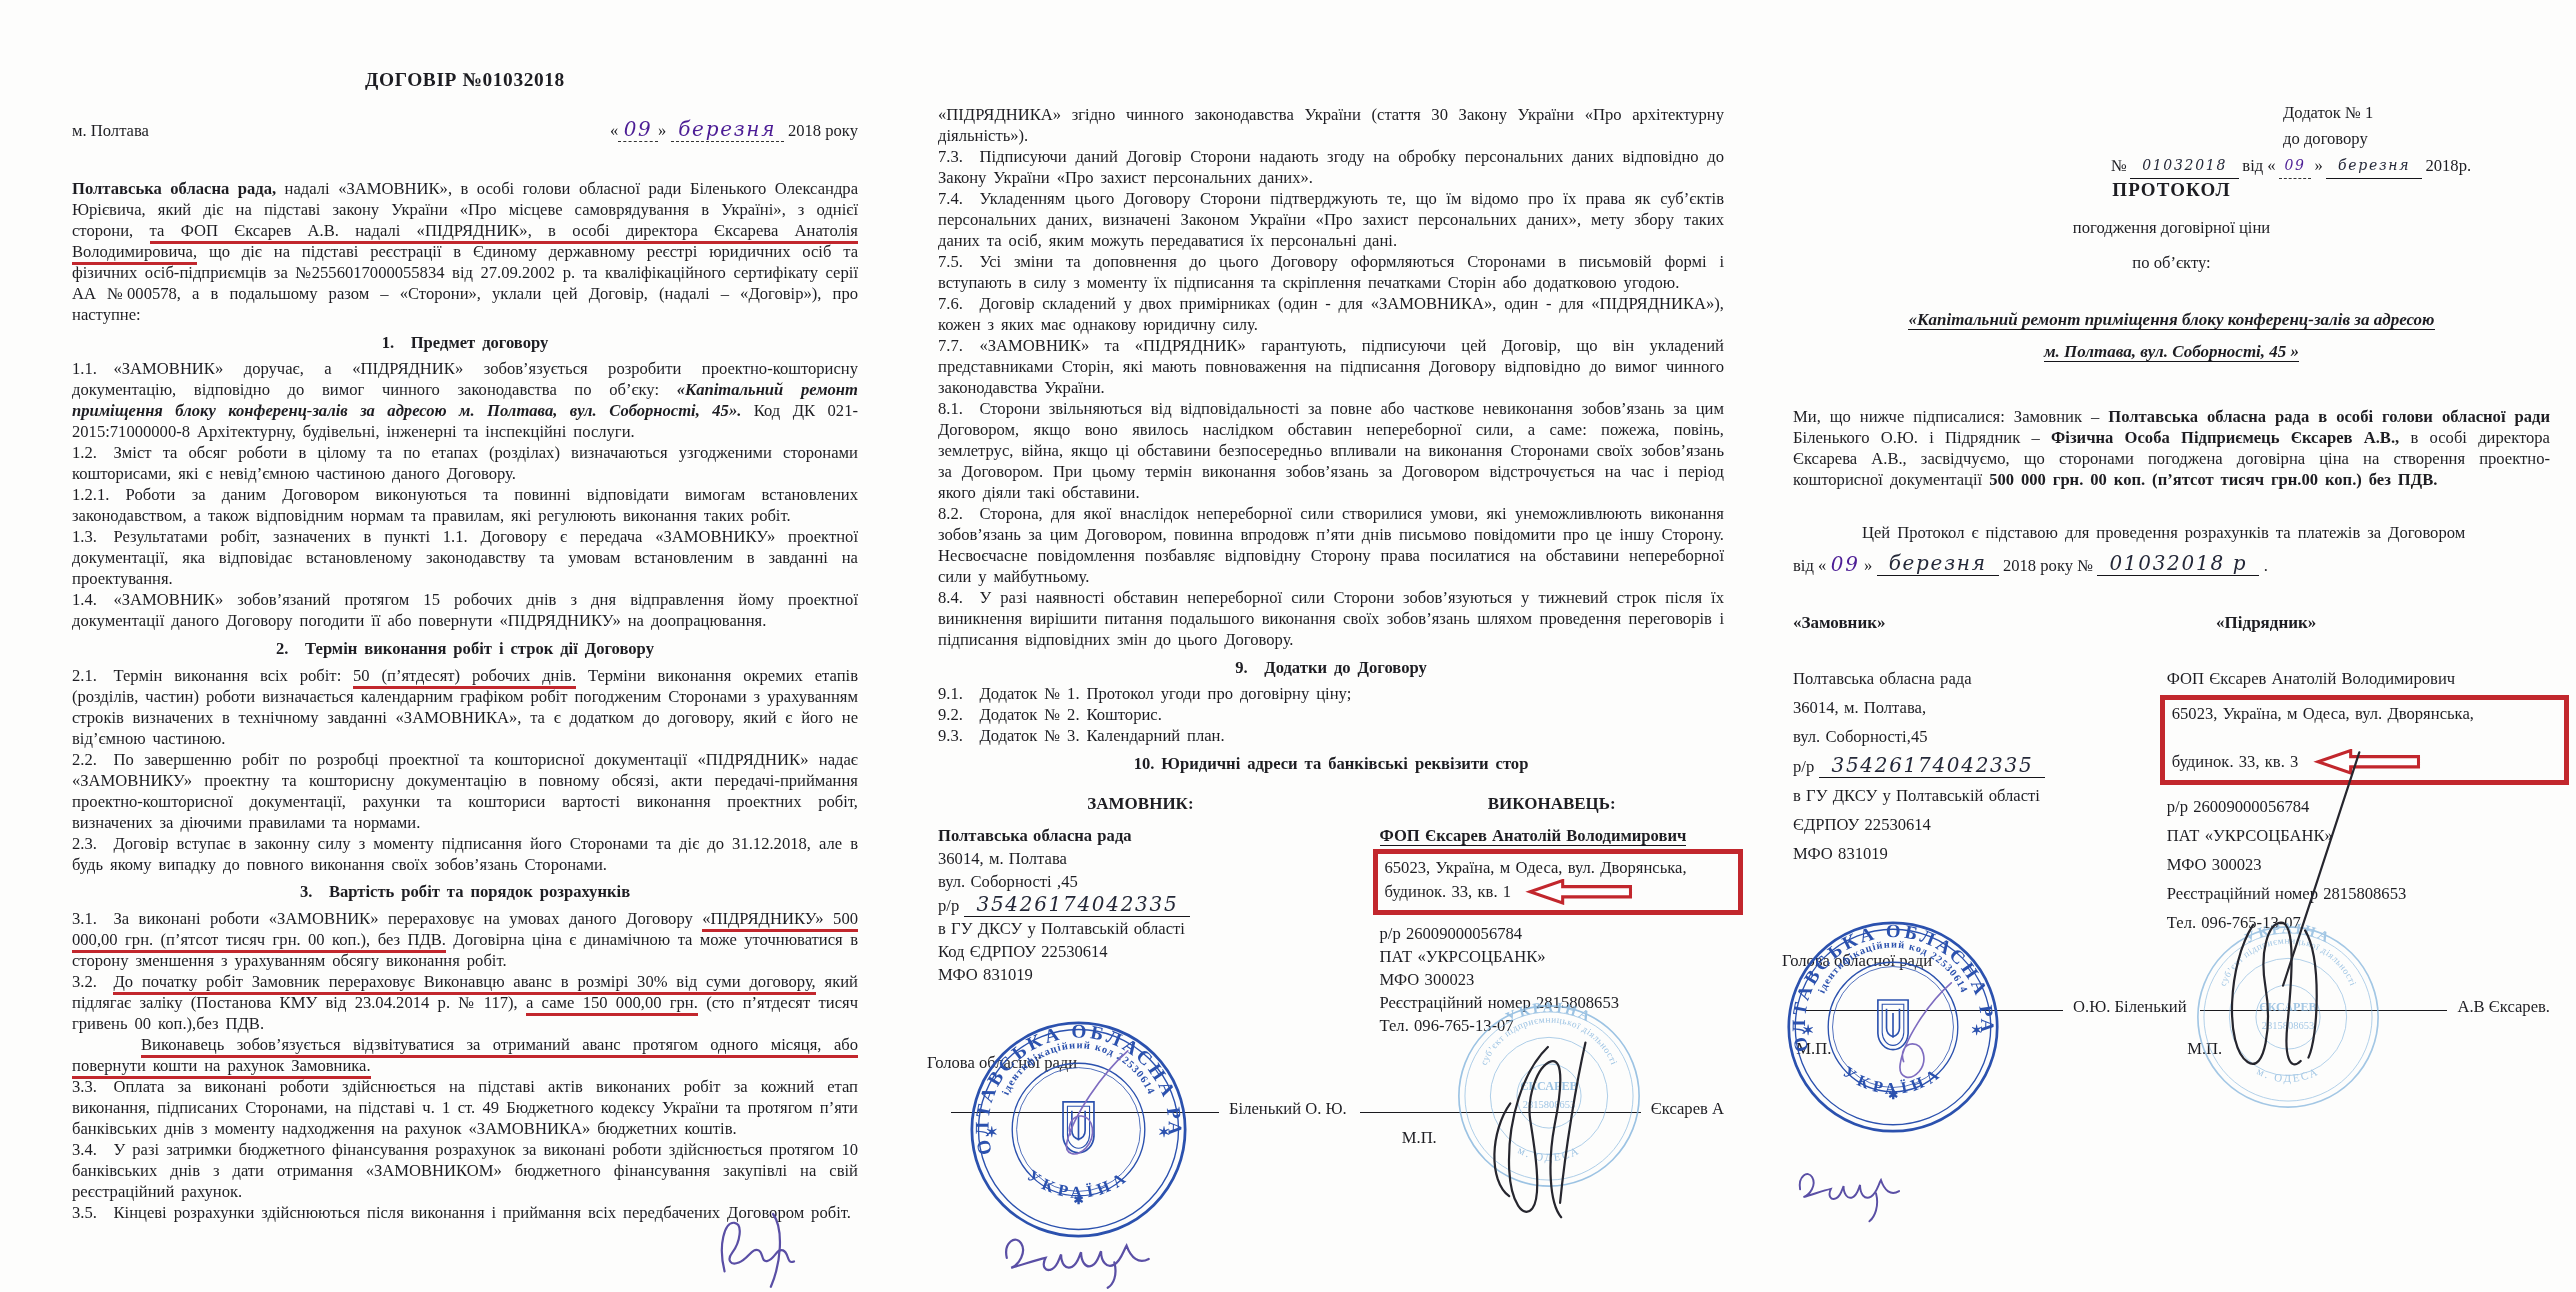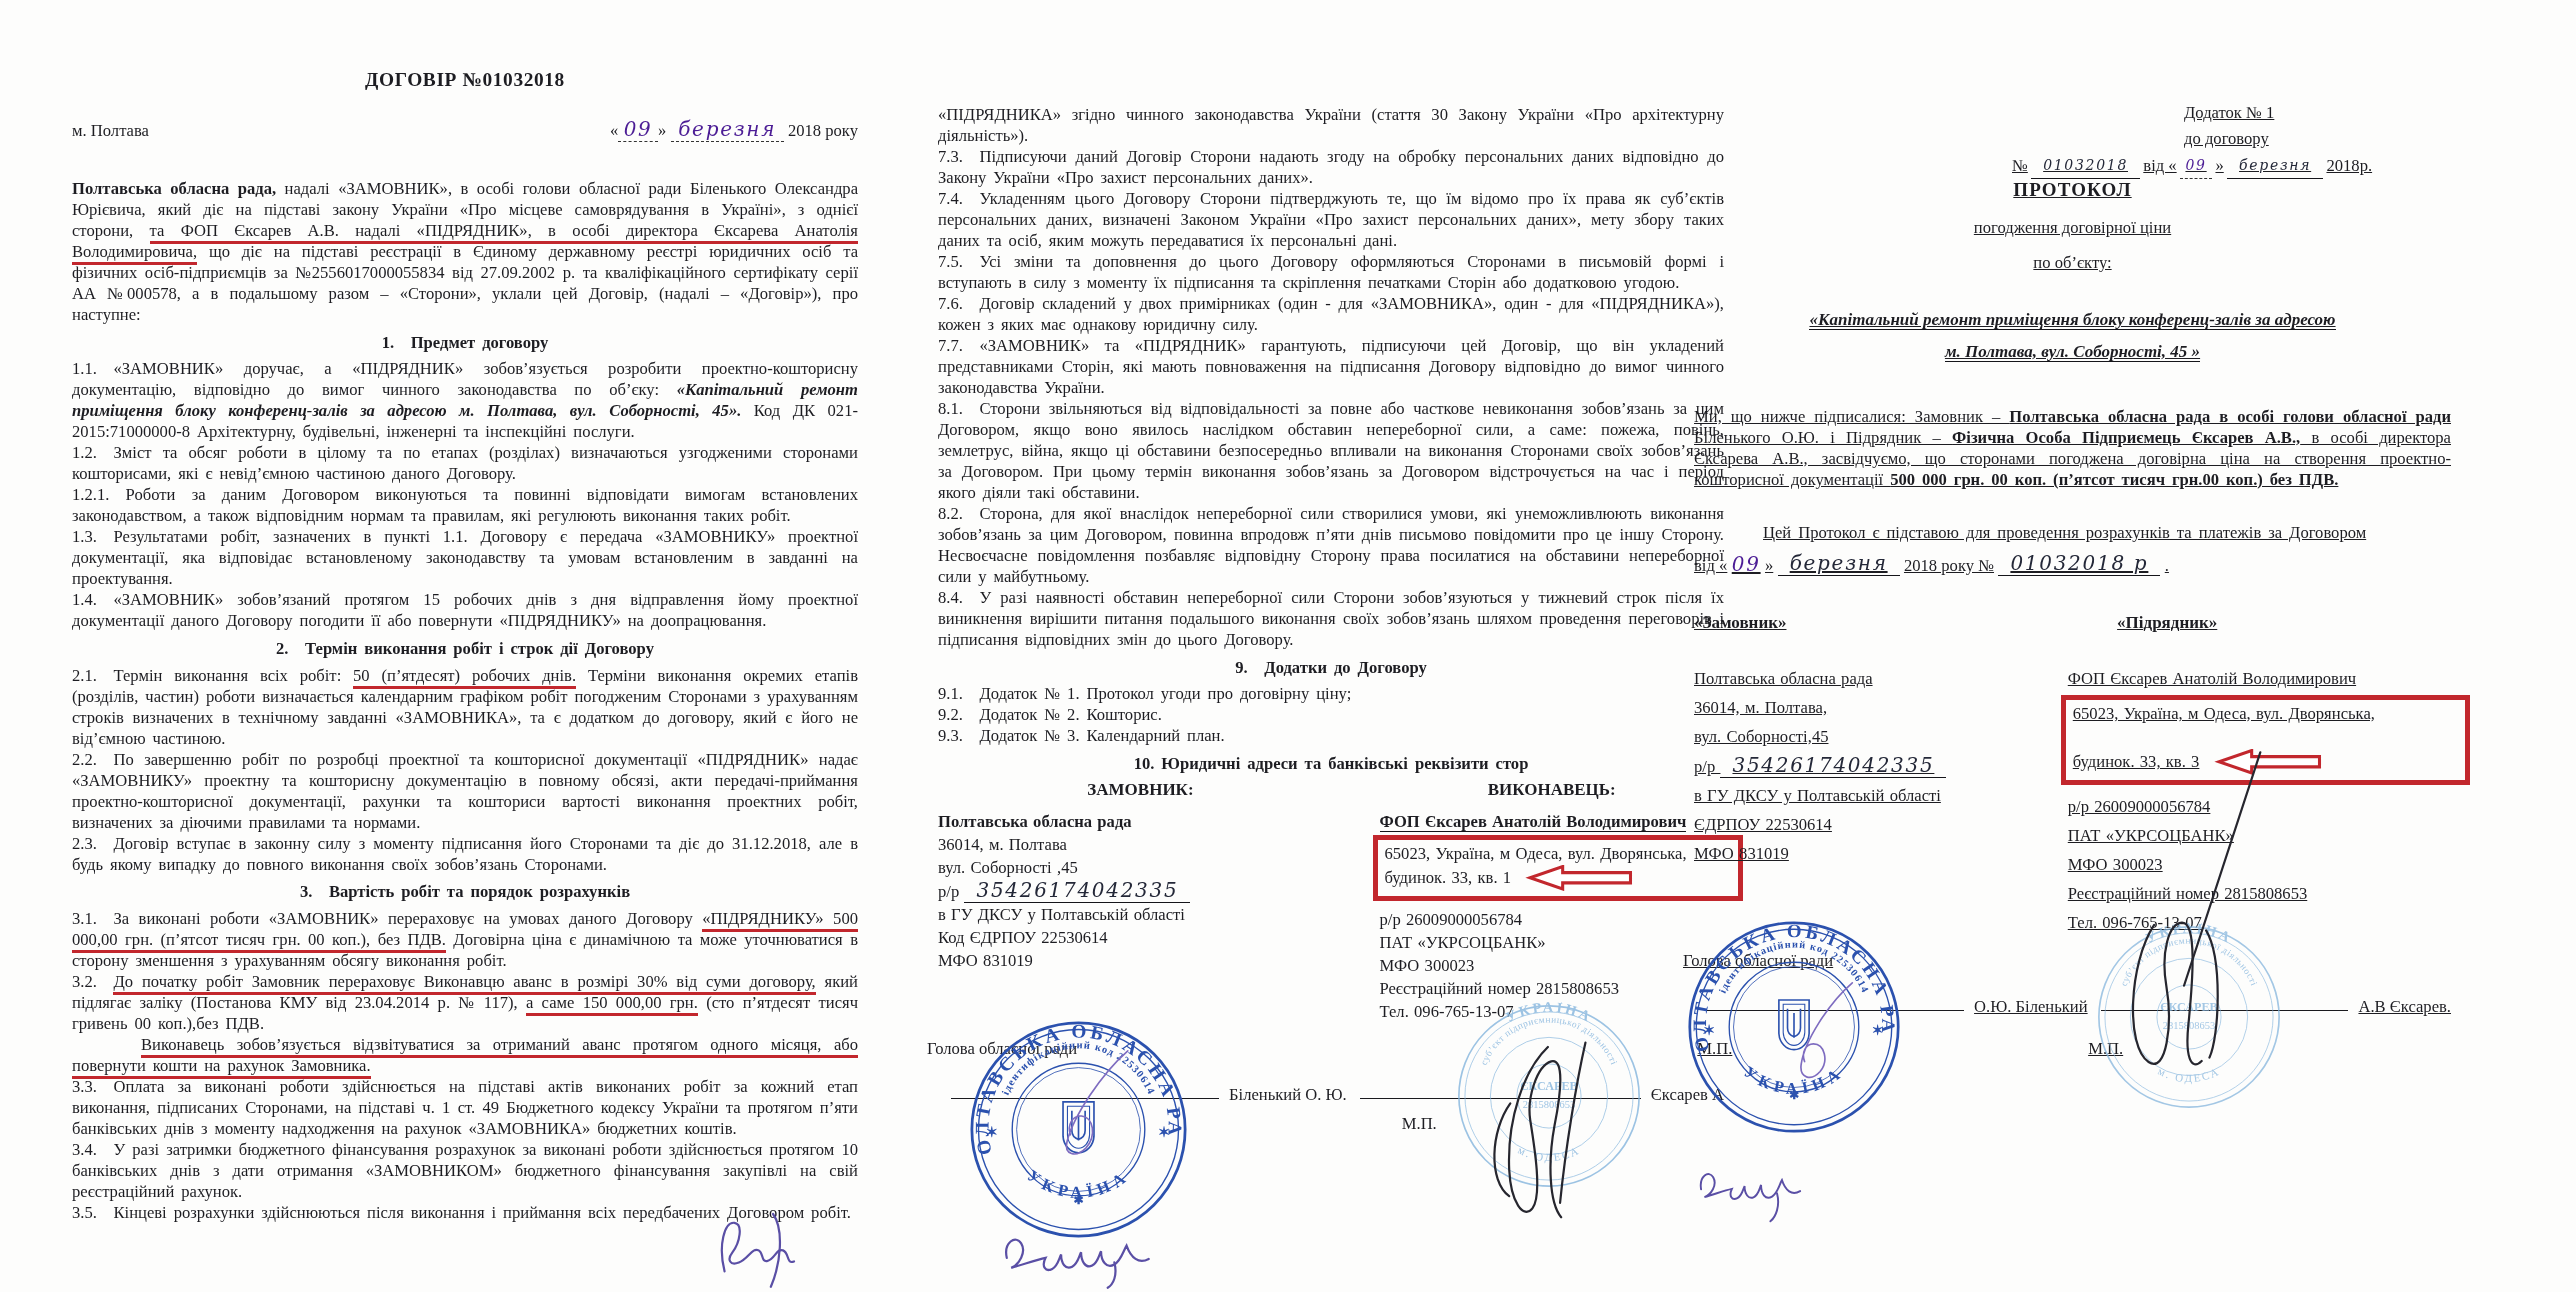--- a/index.html
+++ b/index.html
@@ -1,21 +1,21 @@
 <!DOCTYPE html>
 <html style="font-size:8.9px"><head>
 <meta charset="utf-8">
 <style>
   html,body{margin:0;padding:0;}
   body{width:2576px;height:1292px;position:relative;background:#fdfdfc;
        font-family:"Liberation Serif","DejaVu Serif",serif;color:#1d1d22;overflow:hidden;}
   .page{position:absolute;top:55px;}
   #page1{left:72px;width:786px;height:1237px;}
   #page2{left:938px;width:786px;height:1237px;}
-  #page3{left:1694px;width:757px;height:1237px;text-decoration:underline;}
+  #page3{left:1793px;width:757px;height:1237px;}
   .para{font-size:16.6px;line-height:21px;text-align:justify;word-spacing:2.8px;}
   .para.h{text-align:center;font-weight:bold;margin:6.6px 0 5.5px;}
   .para.addr{text-align:left;line-height:23px;word-spacing:1.1px;}
   .para.addr3{text-align:left;line-height:29px;word-spacing:1.1px;}
   .para.ind{text-indent:69px;}
   .para.gaptop{margin-top:32px;}
   .seg.b{font-weight:bold;}
   .seg.bi{font-weight:bold;font-style:italic;}
   .seg.rl{border-bottom:3.9px solid #c2272d;padding-bottom:1.1px;}
   .seg.u{border-bottom:1.7px solid #15151a;}
@@ -24,21 +24,21 @@
           letter-spacing:1.7px;color:#4c1d95;word-spacing:0;}
   .seg.hwu{font-family:"DejaVu Serif",serif;font-style:italic;font-size:20px;
           letter-spacing:1.7px;color:#242838;border-bottom:1.7px solid #15151a;padding:0 12px;word-spacing:0;}
   .title{font-size:19.4px;font-weight:bold;text-align:center;margin-top:14.4px;letter-spacing:0.6px;}
   .daterow{display:flex;justify-content:space-between;margin-top:26px;font-size:16.6px;align-items:flex-end;}
   .dd{border-bottom:1.7px dashed #333;padding:0 5.5px;}
   .mmu{border-bottom:1.7px dashed #333;padding:0 7.7px;}
   .lead-gap{margin-top:37px;}
   .p2top{margin-top:49px;}
   .cols{display:flex;gap:20px;}
-  .req{margin-top:6px;}
+  .req{margin-top:20px;}
   .req .colL{width:55%;padding-right:16.6px;box-sizing:border-box;}
   .req .colR{width:45%;position:relative;}
   .req-head{font-size:17px;font-weight:bold;text-align:center;margin-bottom:10px;}
   .red-box{border:5px solid #c2272d;margin:2.2px -19px 6.6px -6.6px;padding:2.2px 5.5px 5.5px 6.6px;}
   .boxline2{display:flex;align-items:center;gap:13.3px;}
   .arrow-svg{width:111px;height:25.5px;flex:0 0 auto;}
   .rb3 .boxline2{margin-top:24px;}
   .signing{margin-top:16.6px;position:relative;}
   .sig-label{font-size:16.6px;margin-left:-11px;}
   .sign-cols{display:flex;margin-top:25.5px;align-items:flex-end;}

